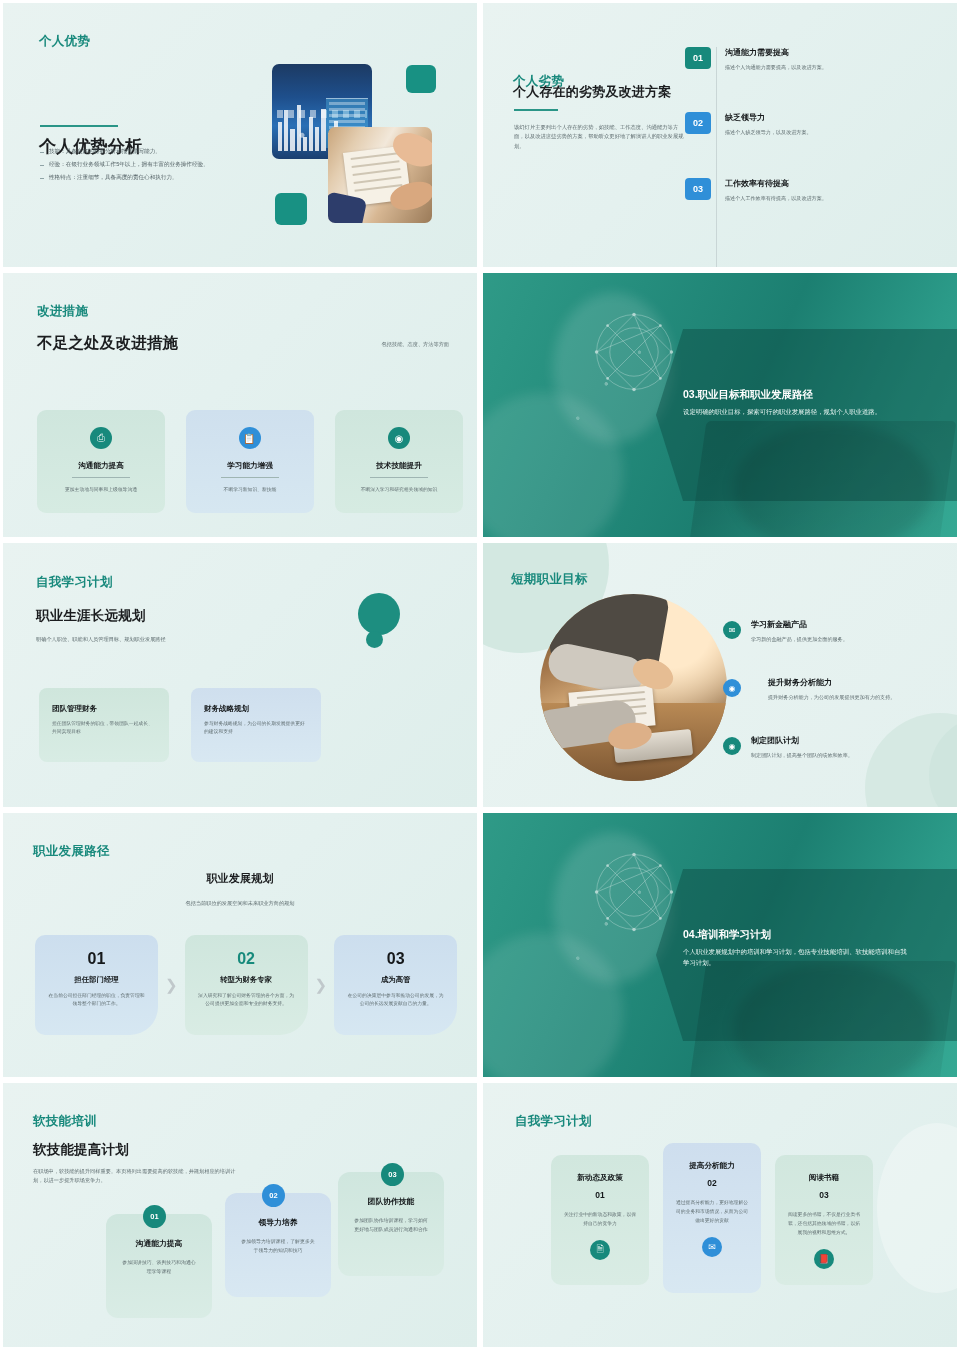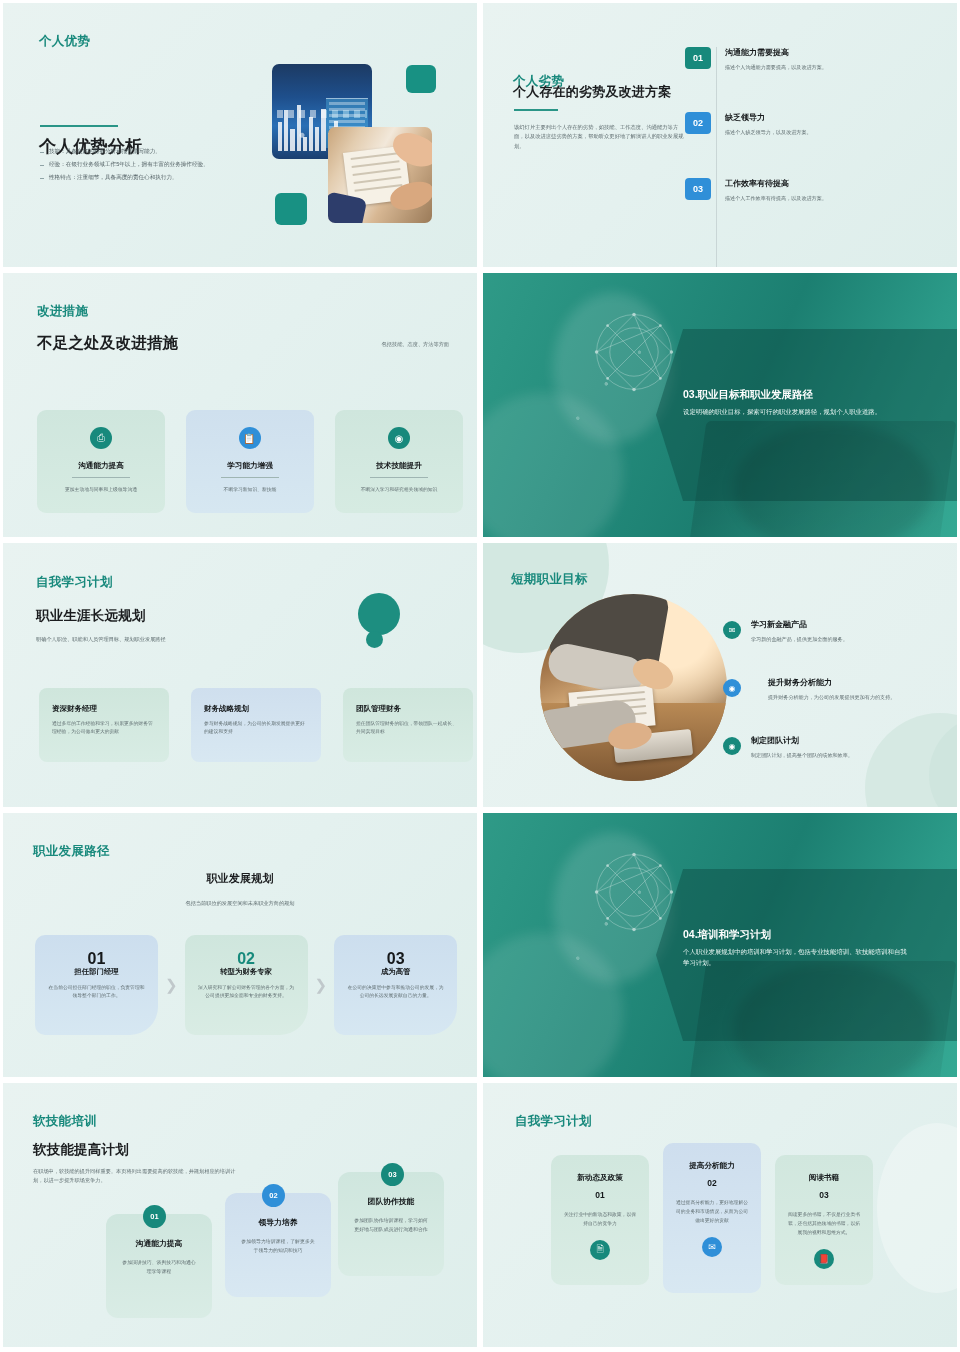--- a/index.html
+++ b/index.html
@@ -212,21 +212,21 @@
   #s7 .lead{ position:absolute; left:0; right:0; top:86px; text-align:center; font-size:5.2px; }
   #s7 .flow{ position:absolute; left:32px; top:122px; display:flex; align-items:center; gap:7px; }
   #s7 .step{
     width:123px; height:100px; padding:16px 12px 0; text-align:center;
     border-radius:10px 10px 28px 10px;
   }
   #s7 .step.blue { background:linear-gradient(180deg,#ccdeee,#d6e7f2); }
   #s7 .step.green{ background:linear-gradient(180deg,#cfe6dd,#d9ece4); }
   #s7 .step .n{ font-size:16px; font-weight:bold; color:#15181a; line-height:1; }
   #s7 .step .n.teal{ color:#178a7c; }
-  #s7 .step .t{ font-size:7.4px; font-weight:bold; color:#14181a; }
+  #s7 .step .t{ font-size:7.4px; font-weight:bold; color:#14181a; margin-top:8px; }
   #s7 .step .d{ font-size:4.8px; color:#5e6c6f; line-height:1.75; margin-top:7px; }
   #s7 .chev{ color:#c0c8cb; font-size:15px; font-weight:bold; }
 
   
   #s9 .eyebrow{ left:30px; top:30px; font-size:12.5px; }
   #s9 .bigtitle{ position:absolute; left:30px; top:58px; font-size:13.5px; }
   #s9 .lead{ position:absolute; left:30px; top:84px; width:205px; font-size:5.2px; }
   #s9 .card{ position:absolute; border-radius:12px; text-align:center; padding:24px 14px 0; }
   #s9 .card.green{ background:linear-gradient(180deg,#cfe6de,#d9ece5); }
   #s9 .card.blue { background:linear-gradient(180deg,#cfdfee,#d8e8f2); }
@@ -399,30 +399,26 @@
   </section>
 
   <section class="slide mint" id="s5">
     <div class="eyebrow">自我学习计划</div>
     <div class="bigtitle">职业生涯长远规划</div>
     <div class="body-sm lead">明确个人职位、职能和人员管理目标、规划职业发展路径</div>
     <div class="dot-big"></div>
     <div class="dot-sm"></div>
     <div class="cards">
       <div class="c green">
-        <div class="t">资深财务经理</div>
-        <div class="d">通过多年的工作经验和学习，积累更多的财务管理经验，为公司做出更大的贡献</div>
+        <div class="t">团队管理财务</div>
+        <div class="d">担任团队管理财务的职位，带领团队一起成长、共同实现目标</div>
       </div>
       <div class="c blue">
         <div class="t">财务战略规划</div>
         <div class="d">参与财务战略规划，为公司的长期发展提供更好的建议和支持</div>
-      </div>
-      <div class="c green">
-        <div class="t">团队管理财务</div>
-        <div class="d">担任团队管理财务的职位，带领团队一起成长、共同实现目标</div>
       </div>
     </div>
   </section>
 
   <section class="slide" id="s6">
     <div class="arc-tl"></div>
     <div class="arc-br"></div>
     <div class="arc-br2"></div>
     <div class="eyebrow">短期职业目标</div>
     <div class="circle-photo">

